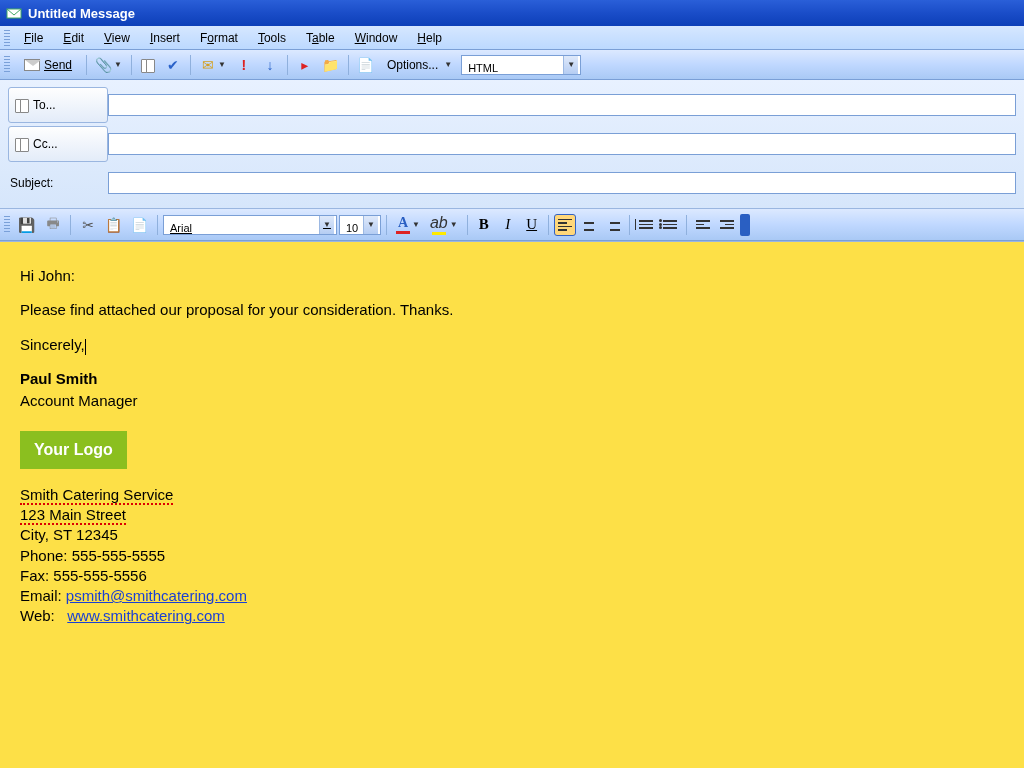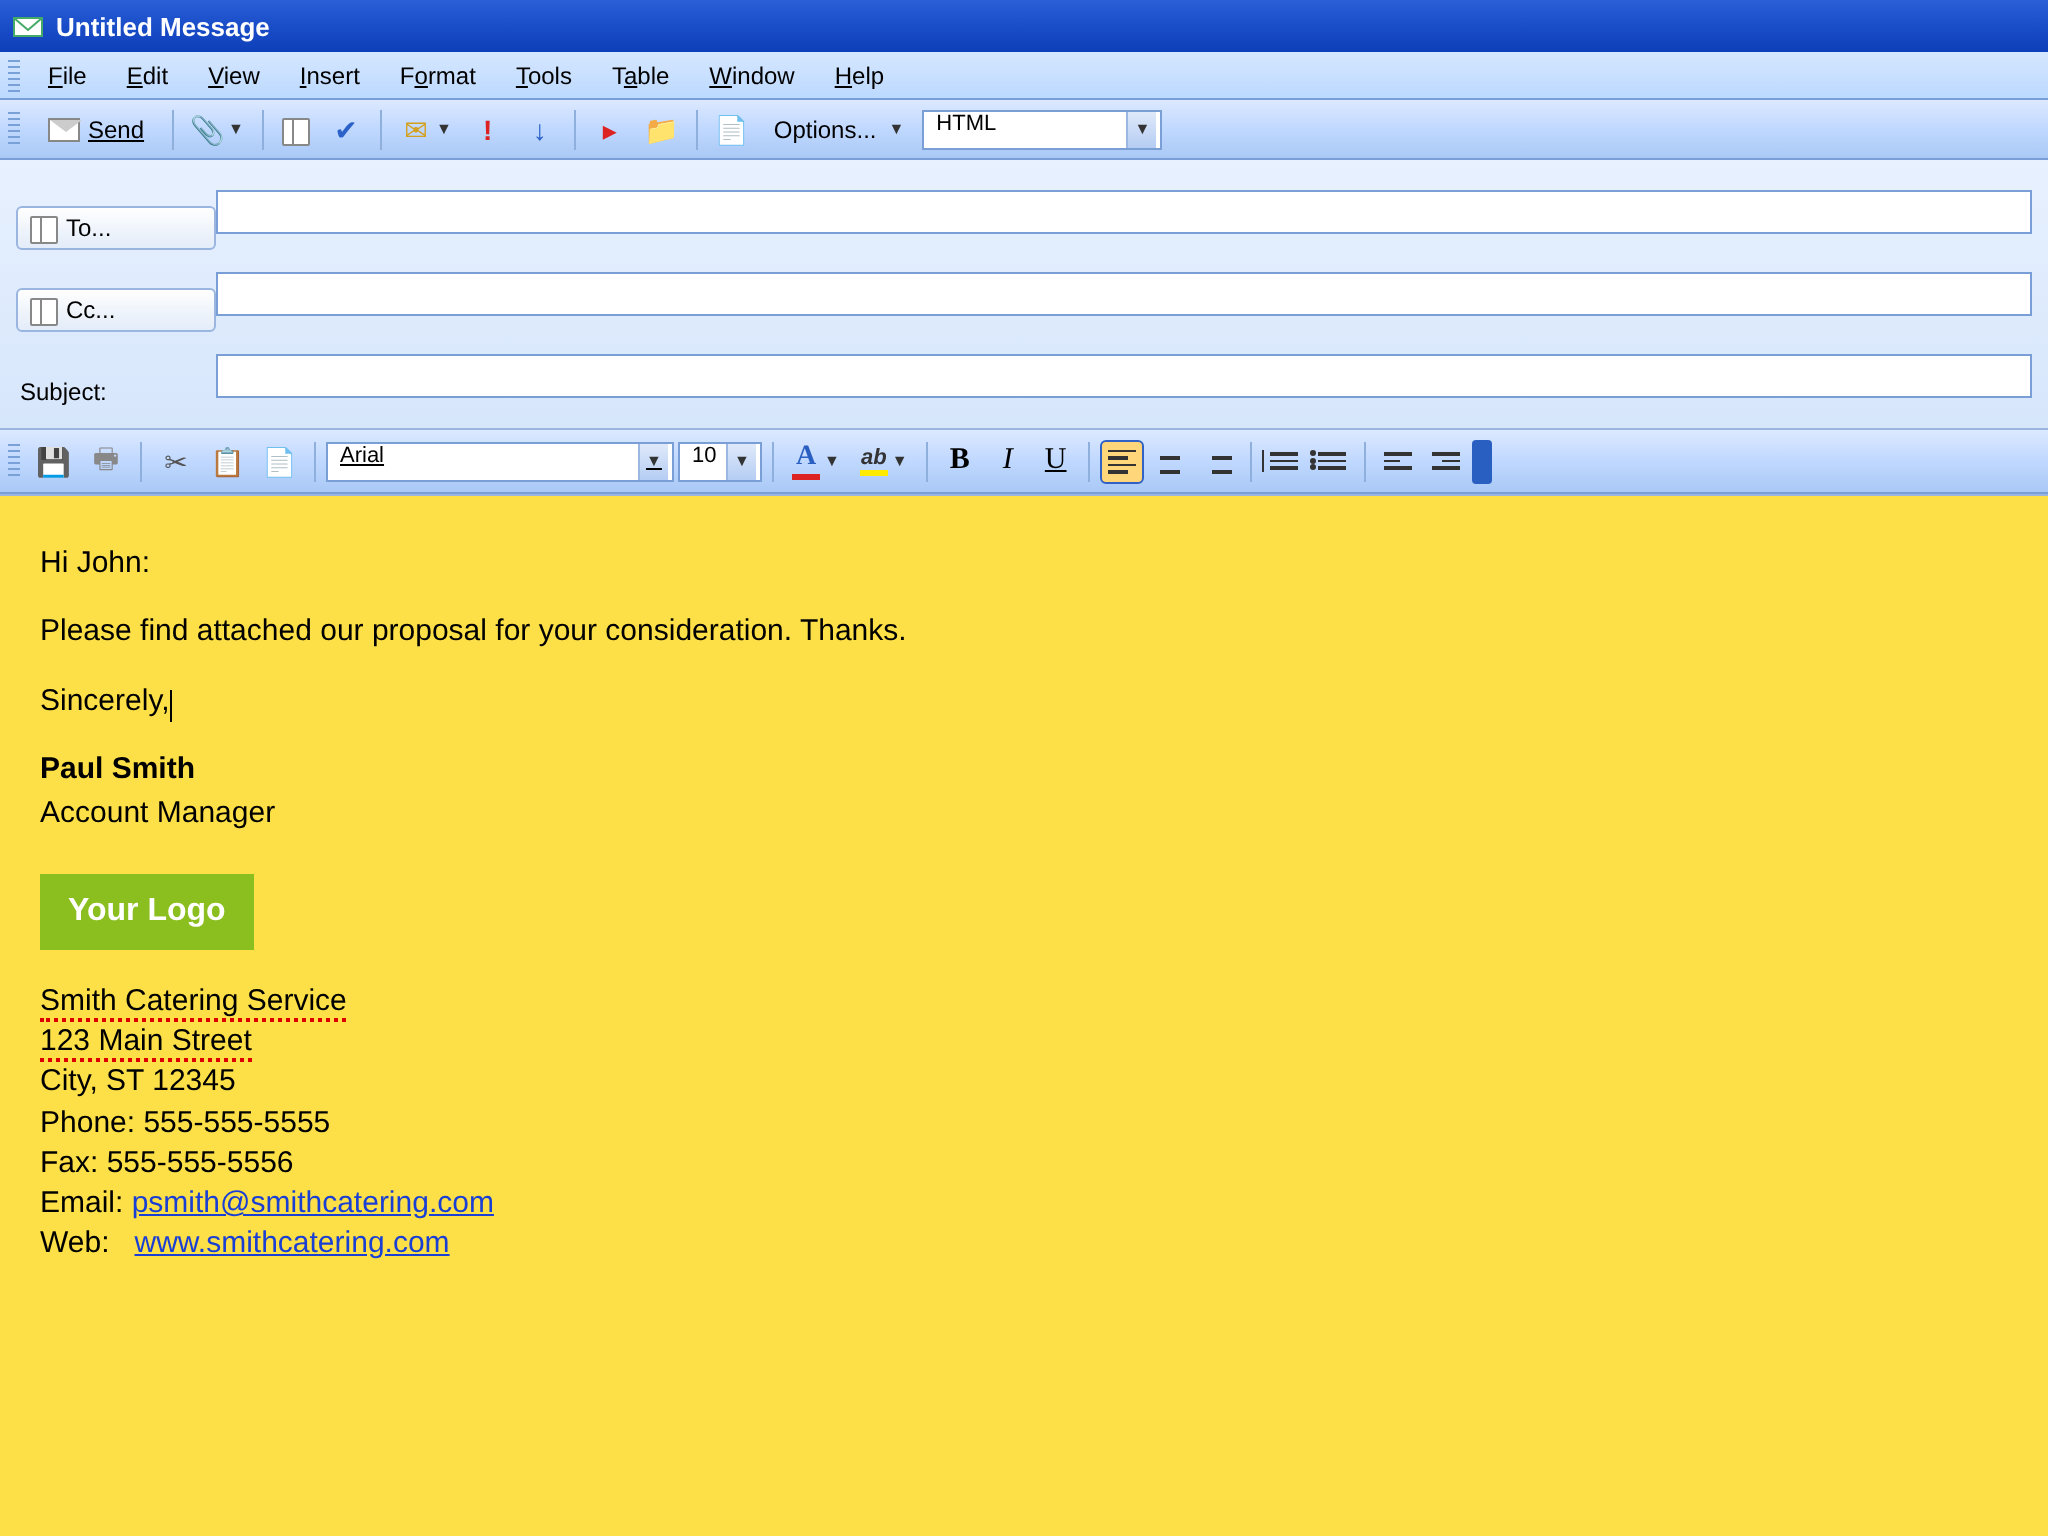--- a/index.html
+++ b/index.html
@@ -58,32 +58,32 @@
   .dd-arrow { font-size:8px; color:#333; margin-left:2px; }
   .send-btn {
     display:inline-flex;align-items:center;gap:4px;
     padding:2px 8px;height:22px;
   }
   .send-btn .env { width:16px;height:12px;background:#fff;border:1px solid #888;position:relative;}
   .send-btn .env::after{content:'';position:absolute;left:0;top:0;border-left:8px solid transparent;border-right:8px solid transparent;border-top:6px solid #ccc;}
   .icon { width:16px;height:16px;display:inline-flex;align-items:center;justify-content:center;font-size:14px;}
   .combo {
     height:20px; background:#fff; border:1px solid #7a9fd6;
-    display:inline-flex; align-items:flex-start; padding:0 2px 0 6px; font-size:11px;
+    display:inline-flex; align-items:flex-end; padding:0 2px 0 6px; font-size:11px;
   }
   .combo .arrow{background:linear-gradient(#dfe9fa,#b5cdf3);border-left:1px solid #9cb8e2;width:15px;height:18px;display:flex;align-items:center;justify-content:center;font-size:8px;color:#333;margin-left:4px;}
   
   .env-header {
     background: linear-gradient(to bottom,#e8f1ff 0%, #d6e6fb 100%);
     border-bottom:1px solid #9ab6e0; padding:4px 8px;
   }
   .env-row{display:flex;align-items:center;margin:3px 0;}
   .env-label{
-    width:100px; height:22px; display:flex;align-items:center;
-    font-size:12px; padding-left:2px;margin-top:16px;
+    width:100px; height:36px; display:flex;align-items:center;
+    font-size:12px; padding-left:2px;
   }
   .env-label.btn{
     border:1px solid #9ab6e0; background:linear-gradient(#fefefe,#e3ecf9);
     border-radius:3px; cursor:default; gap:4px; padding:0 6px;
   }
   .env-input{
     flex:1; height:22px; border:1px solid #7a9fd6; background:#fff;
     padding:2px 4px; font-size:12px;
   }
   .book-icon{width:14px;height:12px;display:inline-block;position:relative;}
@@ -257,21 +257,21 @@
   <span class="sep"></span>
   <span class="tbtn colorbtn">
     <span style="display:flex;flex-direction:column;align-items:center">
         <span class="A" style="color:#2a5fc2">A</span>
         <span class="bar" style="background:#d22"></span>
       </span>
       <span class="dd-arrow">▼</span>
   </span>
   <span class="tbtn colorbtn">
     <span style="display:flex;flex-direction:column;align-items:center">
-        <span style="font-style:italic;font-weight:bold;color:#333;font-size:11px">ab</span>
+        <span style="font-style:italic;font-weight:normal;color:#333;font-size:16px">ab</span>
         <span class="bar" style="background:#ffea00"></span>
       </span>
       <span class="dd-arrow">▼</span>
   </span>
   <span class="sep"></span>
   <span class="tbtn fmt-btn bold">B</span>
   <span class="tbtn fmt-btn italic">I</span>
   <span class="tbtn fmt-btn underline">U</span>
   <span class="sep"></span>
   <span class="tbtn align-btn active">

